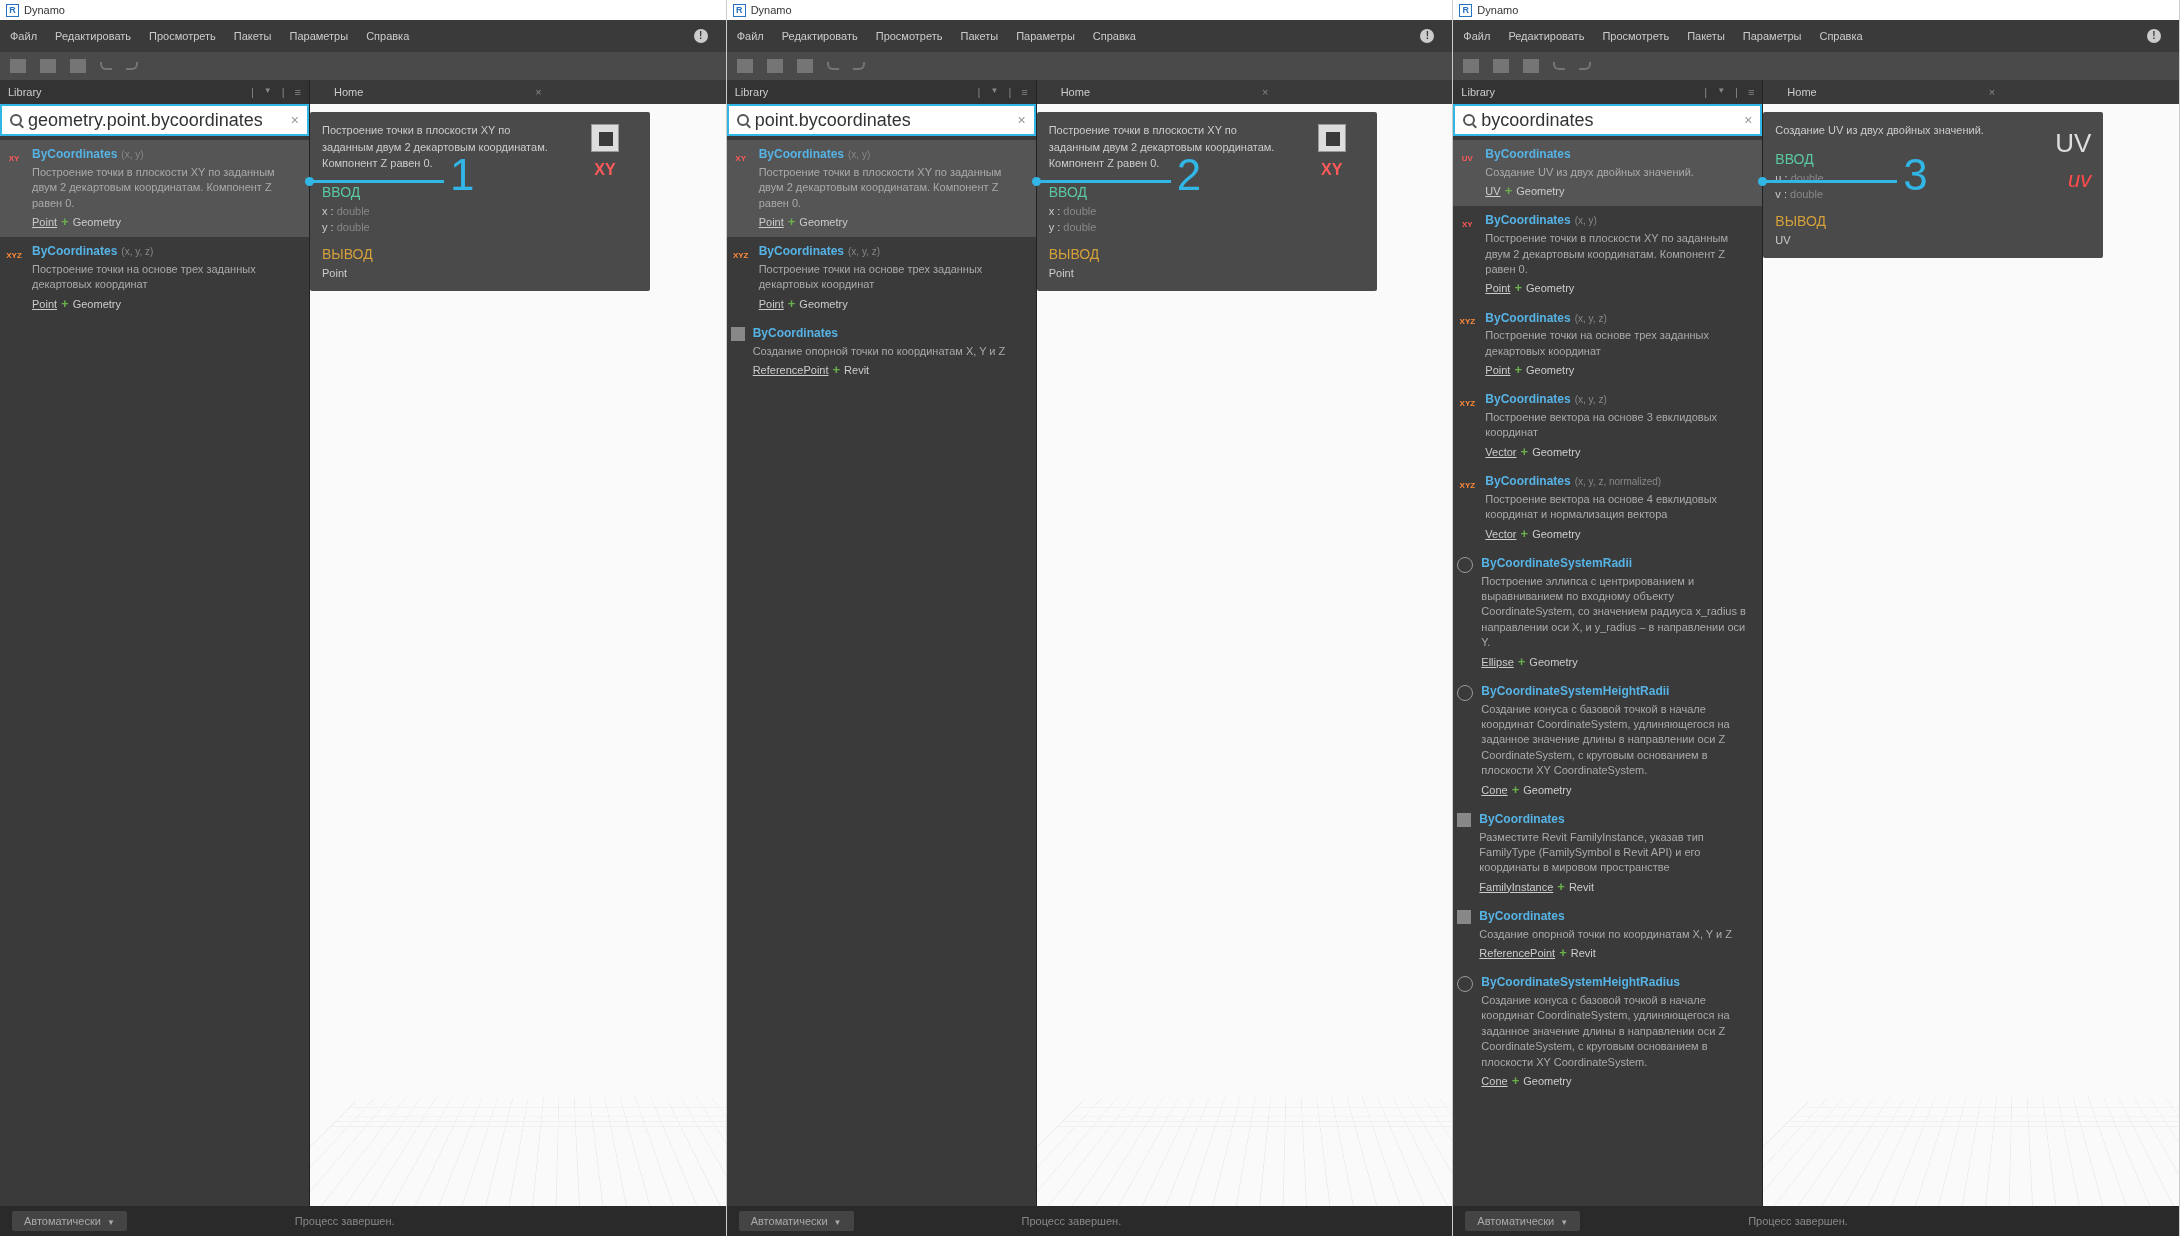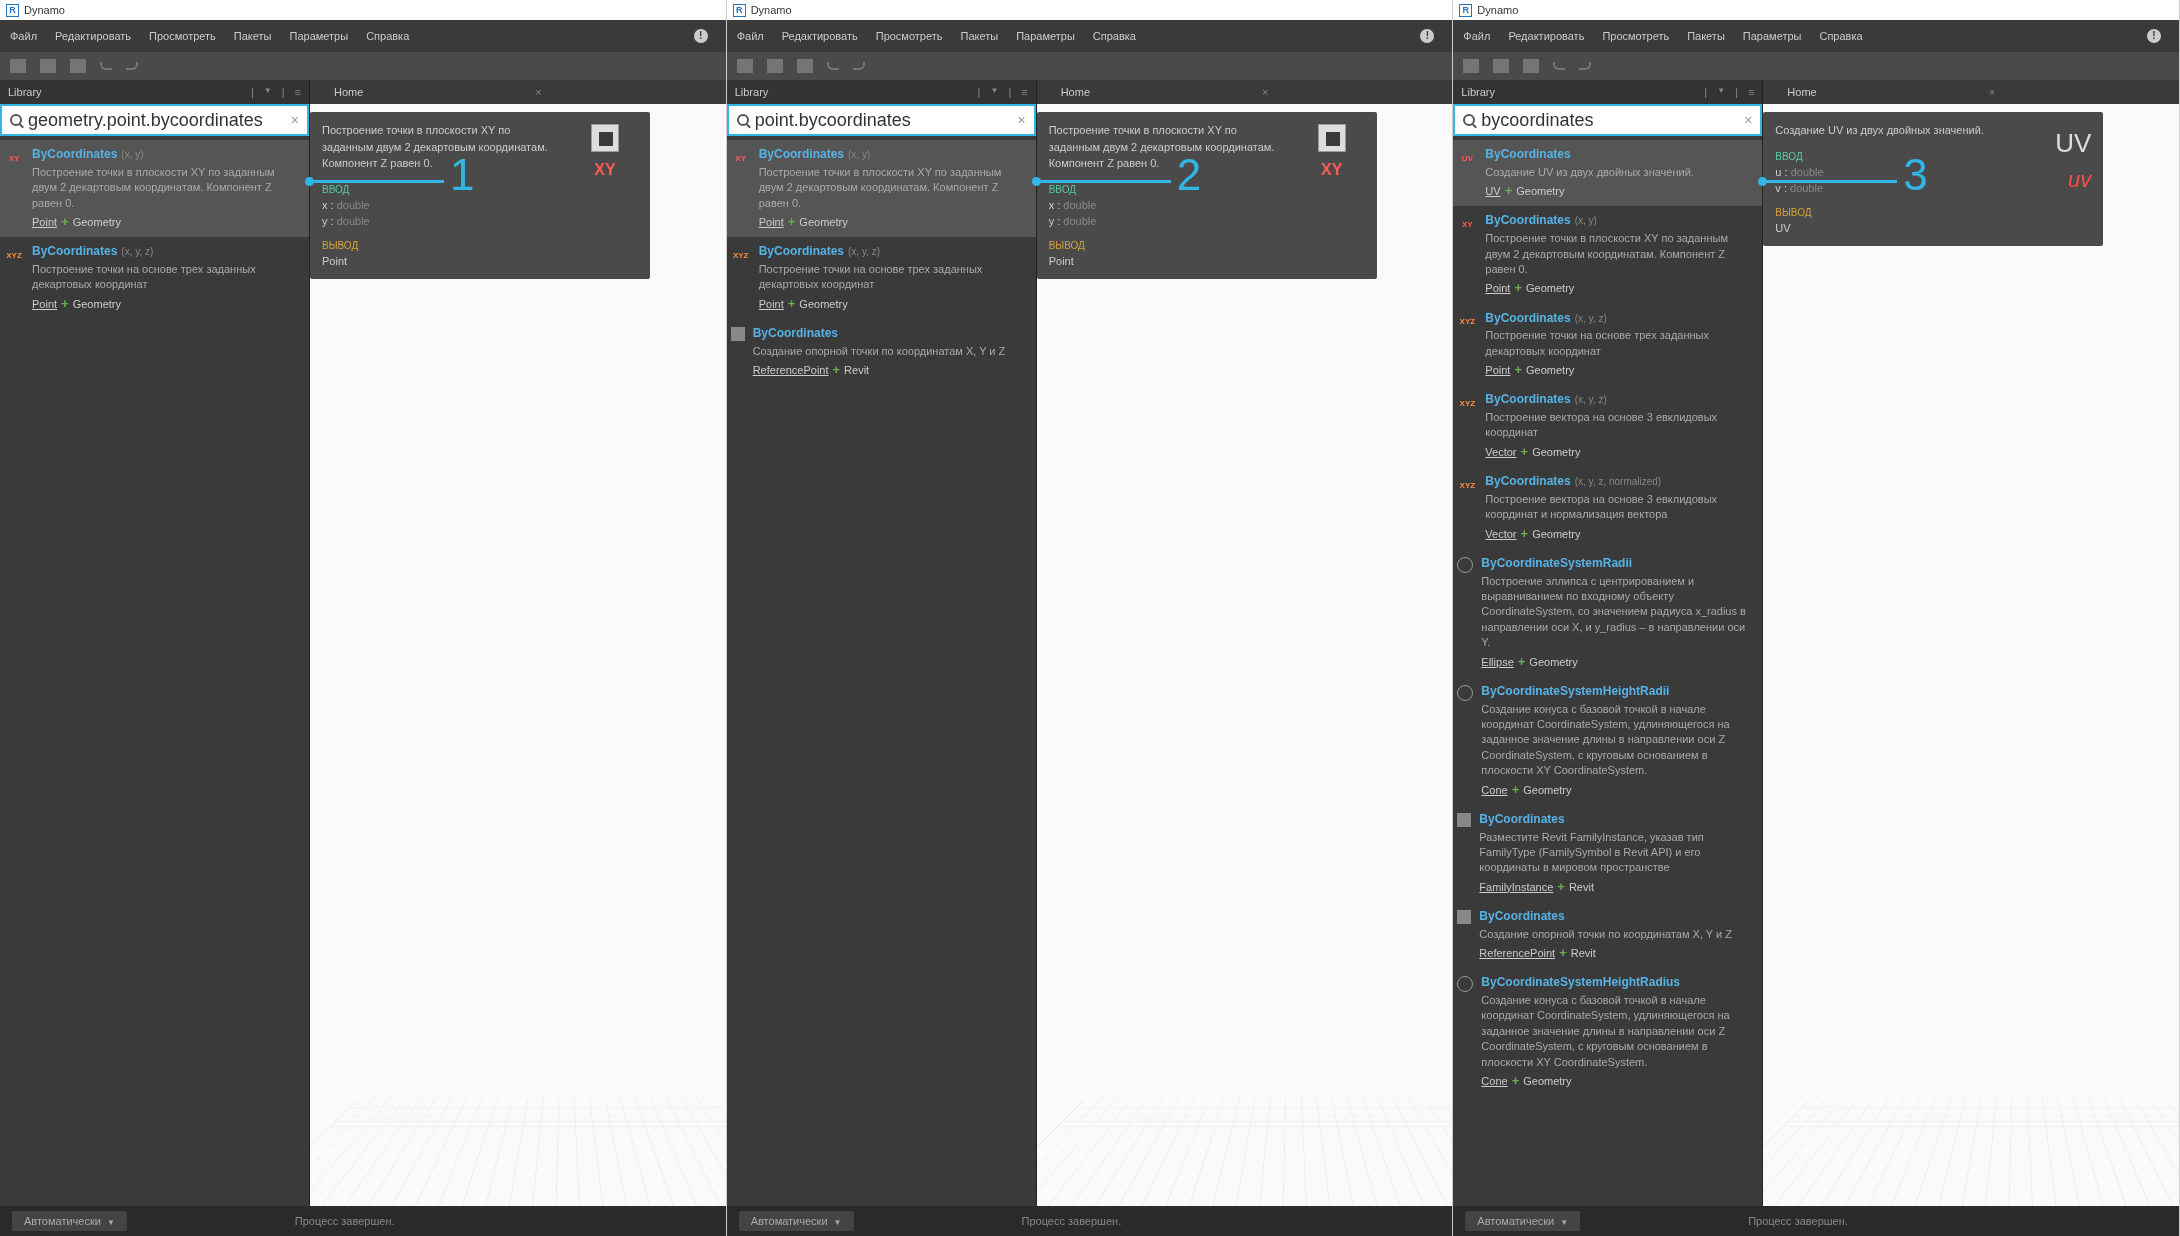--- a/index.html
+++ b/index.html
@@ -43,21 +43,21 @@
 .tabbar { height: 24px; background: #3a3a3a; display: flex; align-items: center; padding: 0 12px; font-size: 11px; color: #ccc; }
 .tabbar .tab { padding: 0 12px; }
 .tabbar .close { margin-left: 160px; color: #888; }
 .canvas { position: absolute; inset: 24px 0 0 0; background: #fafafa; }
 .grid { position: absolute; bottom: -60px; left: -120px; width: 180%; height: 60%; background-image:
   repeating-linear-gradient(0deg, #e0e0e0 0, #e0e0e0 1px, transparent 1px, transparent 28px),
   repeating-linear-gradient(90deg, #e0e0e0 0, #e0e0e0 1px, transparent 1px, transparent 28px);
   transform: perspective(700px) rotateX(62deg); transform-origin: bottom center; opacity: 0.6; }
 .tooltip { position: absolute; top: 8px; left: 0; width: 340px; background: #4a4a4a; color: #ccc; font-size: 11px; padding: 10px 12px; line-height: 1.5; border-radius: 2px; }
 .tooltip .desc { margin-bottom: 10px; width: 76%; }
-.tooltip .section-label { font-size: 10px; margin-top: 8px; }
+.tooltip .section-label { font-size: 14px; margin-top: 8px; }
 .tooltip .section-label.in { color: #5ac9a0; }
 .tooltip .section-label.out { color: #d4a03a; }
 .tooltip .param { color: #ccc; }
 .tooltip .param .type { color: #888; }
 .tooltip .iconbox { position: absolute; top: 12px; right: 12px; width: 66px; text-align: center; }
 .tooltip .square { width: 28px; height: 28px; background: #ddd; border: 1px solid #999; margin: 0 auto 6px; position: relative; }
 .tooltip .square::after { content: ""; width: 14px; height: 14px; background: #3a3a3a; position: absolute; top: 7px; left: 7px; }
 .tooltip .xy { color: #ff5a5a; font-size: 16px; font-weight: 700; }
 .tooltip .uvbig { font-size: 26px; font-weight: 200; color: #ddd; text-align: right; }
 .tooltip .uvsmall { font-size: 22px; color: #ff4a4a; text-align: right; font-style: italic; }
@@ -325,21 +325,21 @@
             <div class="content">
               <div><span class="name">ByCoordinates</span><span class="sig">(x, y, z)</span></div>
               <div class="desc">Построение вектора на основе 3 евклидовых координат</div>
               <div><span class="path">Vector</span><span class="plus">+</span><span class="cat">Geometry</span></div>
             </div>
           </div>
           <div class="result">
             <div class="icon xyz">XYZ</div>
             <div class="content">
               <div><span class="name">ByCoordinates</span><span class="sig">(x, y, z, normalized)</span></div>
-              <div class="desc">Построение вектора на основе 3 евклидовых координат и нормализация вектора</div>
+              <div class="desc">Построение вектора на основе 4 евклидовых координат и нормализация вектора</div>
               <div><span class="path">Vector</span><span class="plus">+</span><span class="cat">Geometry</span></div>
             </div>
           </div>
           <div class="result">
             <div class="icon shape"></div>
             <div class="content">
               <div><span class="name">ByCoordinateSystemRadii</span></div>
               <div class="desc">Построение эллипса с центрированием и выравниванием по входному объекту CoordinateSystem, со значением радиуса x_radius в направлении оси X, и y_radius – в направлении оси Y.</div>
               <div><span class="path">Ellipse</span><span class="plus">+</span><span class="cat">Geometry</span></div>
             </div>

